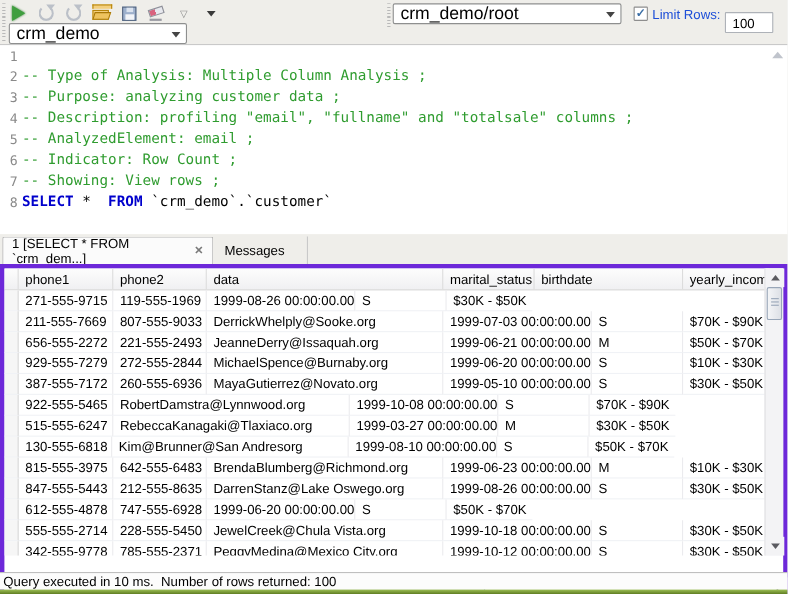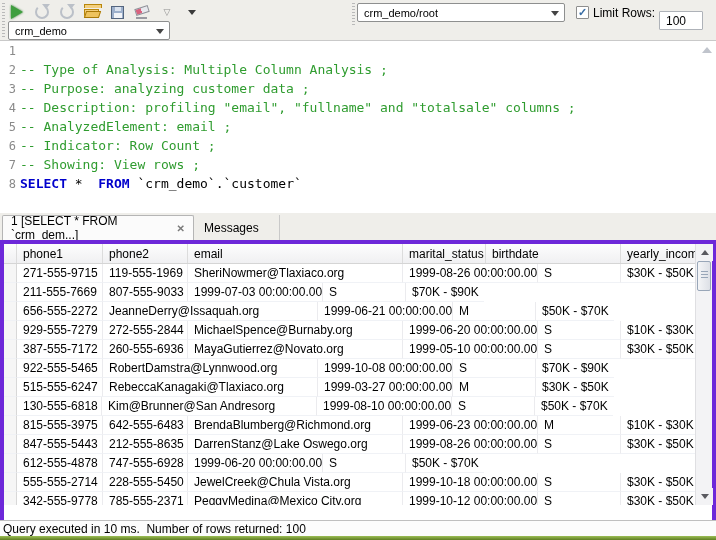--- a/index.html
+++ b/index.html
@@ -26,30 +26,30 @@
   .floppy .shutter { position:absolute; top:0; left:3px; width:6px; height:4px; background:#dbe3ef; }
   .floppy .label { position:absolute; bottom:0; left:2px; width:8px; height:5px; background:#f2f4f8; }
   .eraser { position:relative; width:16px; height:14px; }
   .eraser .body { position:absolute; top:2px; left:1px; width:14px; height:7px; transform:rotate(-18deg);
                   background:linear-gradient(90deg,#d9627e 0 45%,#e7e8ee 45%); border:1px solid #8d8f99; }
   .eraser .line { position:absolute; bottom:0; left:2px; width:11px; height:2px; background:#9a9aa2; }
   .dd-white { font-size:9px; color:#8f8f8f; line-height:1; }
   .dd-black { width:0; height:0; border-left:4px solid transparent; border-right:4px solid transparent; border-top:5px solid #3a3a3a; }
 
   .combo { position:absolute; background:#fff; border:1px solid #8e8f8f; border-radius:2px;
-           font-size:11px; color:#000; display:flex; align-items:center; padding-left:6px; }
+           font-size:16px; color:#000; display:flex; align-items:center; padding-left:6px; }
   .combo .arrow { position:absolute; right:5px; top:50%; margin-top:-2px; width:0; height:0;
                   border-left:4px solid transparent; border-right:4px solid transparent; border-top:5px solid #444; }
   .combo-left2 { left:8px; top:21px; width:162px; height:19px; }
   .combo-right { left:357px; top:3px; width:208px; height:19px; }
 
   .limit-group { position:absolute; left:576px; top:3px; height:19px; display:flex; align-items:center; gap:4px; }
   .checkbox { width:13px; height:13px; background:#fff; border:1px solid #8e8e8e; border-radius:1px;
               display:flex; align-items:center; justify-content:center; font-size:11px; font-weight:bold; color:#3a6ea5; line-height:1; }
-  .limit-label { font-size:12px; color:#000000; }
+  .limit-label { font-size:12px; color:#1d4ed8; }
   .limit-input { width:44px; height:19px; background:#fff; border:1px solid #aeb2b8; border-radius:1px;
                  font-size:12px; padding-left:6px; display:flex; align-items:center;margin-top:16px; }
 
   
   .editor { position:absolute; left:0; top:40px; width:716px; height:173px; background:#fff;
             border-top:1px solid #c9c9c9; font-family:"DejaVu Sans Mono","Liberation Mono",monospace; font-size:13px; }
   .ed-line { height:19px; display:flex; align-items:center; white-space:pre; }
   .ed-num { width:16px; text-align:right; color:#8a8a8a; font-size:12px; flex:none; }
   .ed-code { padding-left:4px; }
   .cmt { color:#2f9c2f; }
@@ -187,46 +187,47 @@
     <span>Messages</span>
   </div>
 </div>
 
 <div class="results">
   <div class="grid">
     <div class="g-row g-head" id="grid-head">
         <div class="cell c0"></div>
         <div class="cell c1">phone1</div>
         <div class="cell c2">phone2</div>
-        <div class="cell c3">email</div>
+        <div class="cell c3">data</div>
         <div class="cell c5">marital_status</div>
         <div class="cell c4">birthdate</div>
         <div class="cell c6">yearly_income</div>
       </div>
     <div id="grid-body">
         <div class="g-row">
           <div class="cell c0"></div>
           <div class="cell c1">271-555-9715</div>
           <div class="cell c2">119-555-1969</div>
-          <div class="cell c3">SheriNowmer@Tlaxiaco.org</div>
           <div class="cell c4">1999-08-26 00:00:00.000</div>
           <div class="cell c5">S</div>
           <div class="cell c6">$30K - $50K</div>
         </div>
         <div class="g-row">
           <div class="cell c0"></div>
           <div class="cell c1">211-555-7669</div>
           <div class="cell c2">807-555-9033</div>
+          <div class="cell c3">DerrickWhelply@Sooke.org</div>
           <div class="cell c4">1999-07-03 00:00:00.000</div>
           <div class="cell c5">S</div>
           <div class="cell c6">$70K - $90K</div>
         </div>
         <div class="g-row">
           <div class="cell c0"></div>
           <div class="cell c1">656-555-2272</div>
+          <div class="cell c2">221-555-2493</div>
           <div class="cell c3">JeanneDerry@Issaquah.org</div>
           <div class="cell c4">1999-06-21 00:00:00.000</div>
           <div class="cell c5">M</div>
           <div class="cell c6">$50K - $70K</div>
         </div>
         <div class="g-row">
           <div class="cell c0"></div>
           <div class="cell c1">929-555-7279</div>
           <div class="cell c2">272-555-2844</div>
           <div class="cell c3">MichaelSpence@Burnaby.org</div>

